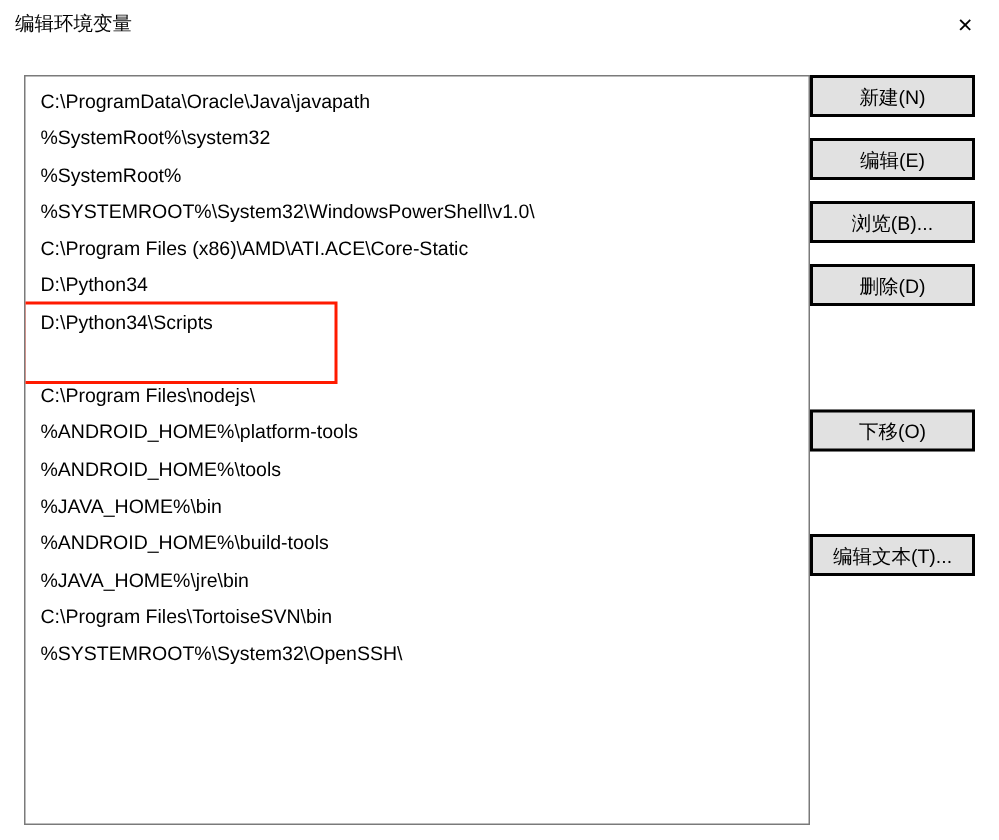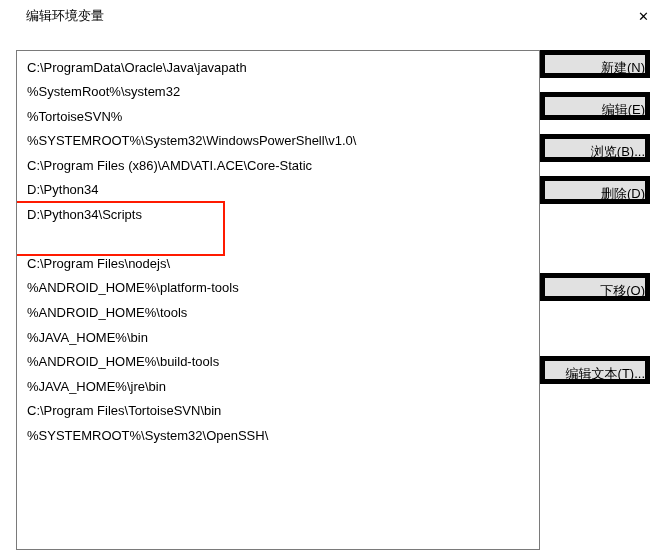--- a/index.html
+++ b/index.html
@@ -1,43 +1,43 @@
 <!DOCTYPE html>
 <html><head>
   <meta charset="utf-8">
   <style>
     * { box-sizing: border-box; margin: 0; padding: 0; font-family: "Microsoft YaHei", "Segoe UI", Tahoma, sans-serif; font-size: 13px; }
     body { background: #fff; width: 666px; height: 560px; overflow: hidden; }
-    .titlebar { height: 32px; display: flex; align-items: center; padding-left: 26px; position: relative; }
+    .titlebar { height: 32px; display: flex; align-items: center; padding-left: 10px; position: relative; }
     .titlebar-close { position: absolute; right: 0; top: 0; width: 45px; height: 32px; display: flex; align-items: center; justify-content: center; font-size: 15px; font-family: Arial, sans-serif; cursor: default; }
     .content { position: absolute; top: 32px; left: 0; right: 0; bottom: 0; padding: 18px 16px 0 16px; display: flex; }
     .listbox { flex: 1; border: 1px solid #7a7a7a; background: #fff; padding: 4px 0; height: 500px; overflow-y: auto; position: relative; }
     .list-item { padding: 3.5px 10px; color: #000; white-space: nowrap; overflow: hidden; text-overflow: ellipsis; cursor: default; line-height: 1.35; }
     .highlight-box { position: absolute; border: 2px solid #ff1a00; pointer-events: none; }
     .button-col { width: 110px; display: flex; flex-direction: column; gap: 0; }
-    .btn { width: 100%; height: 28px; background: #e1e1e1; border: 5px solid #000000; color: #000; text-align: right; line-height: 26px; cursor: default; }
+    .btn { width: 100%; height: 28px; background: #e1e1e1; border: 2px solid #000000; color: #000; text-align: center; line-height: 26px; cursor: default; }
     .spacer-lg { height: 14px; }
     .spacer-xl { height: 55px; }
   </style>
 </head>
 <body>
 
 <div class="titlebar">
   <span>编辑环境变量</span>
   <div class="titlebar-close">
     <span>✕</span>
   </div>
 </div>
 
 <div class="content">
   <div class="listbox" id="listbox">
     <div class="highlight-box" id="hl" style="top: 150px; left: -2px; width: 210px; height: 55px;"></div>
   <div class="list-item">C:\ProgramData\Oracle\Java\javapath</div>
       <div class="list-item">%SystemRoot%\system32</div>
-      <div class="list-item">%TortoiseSVN%</div>
+      <div class="list-item">%SystemRoot%</div>
       <div class="list-item">%SYSTEMROOT%\System32\WindowsPowerShell\v1.0\</div>
       <div class="list-item">C:\Program Files (x86)\AMD\ATI.ACE\Core-Static</div>
       <div class="list-item">D:\Python34</div>
       <div class="list-item">D:\Python34\Scripts</div>
       <div class="list-item">&nbsp;</div>
       <div class="list-item">C:\Program Files\nodejs\</div>
       <div class="list-item">%ANDROID_HOME%\platform-tools</div>
       <div class="list-item">%ANDROID_HOME%\tools</div>
       <div class="list-item">%JAVA_HOME%\bin</div>
       <div class="list-item">%ANDROID_HOME%\build-tools</div>

